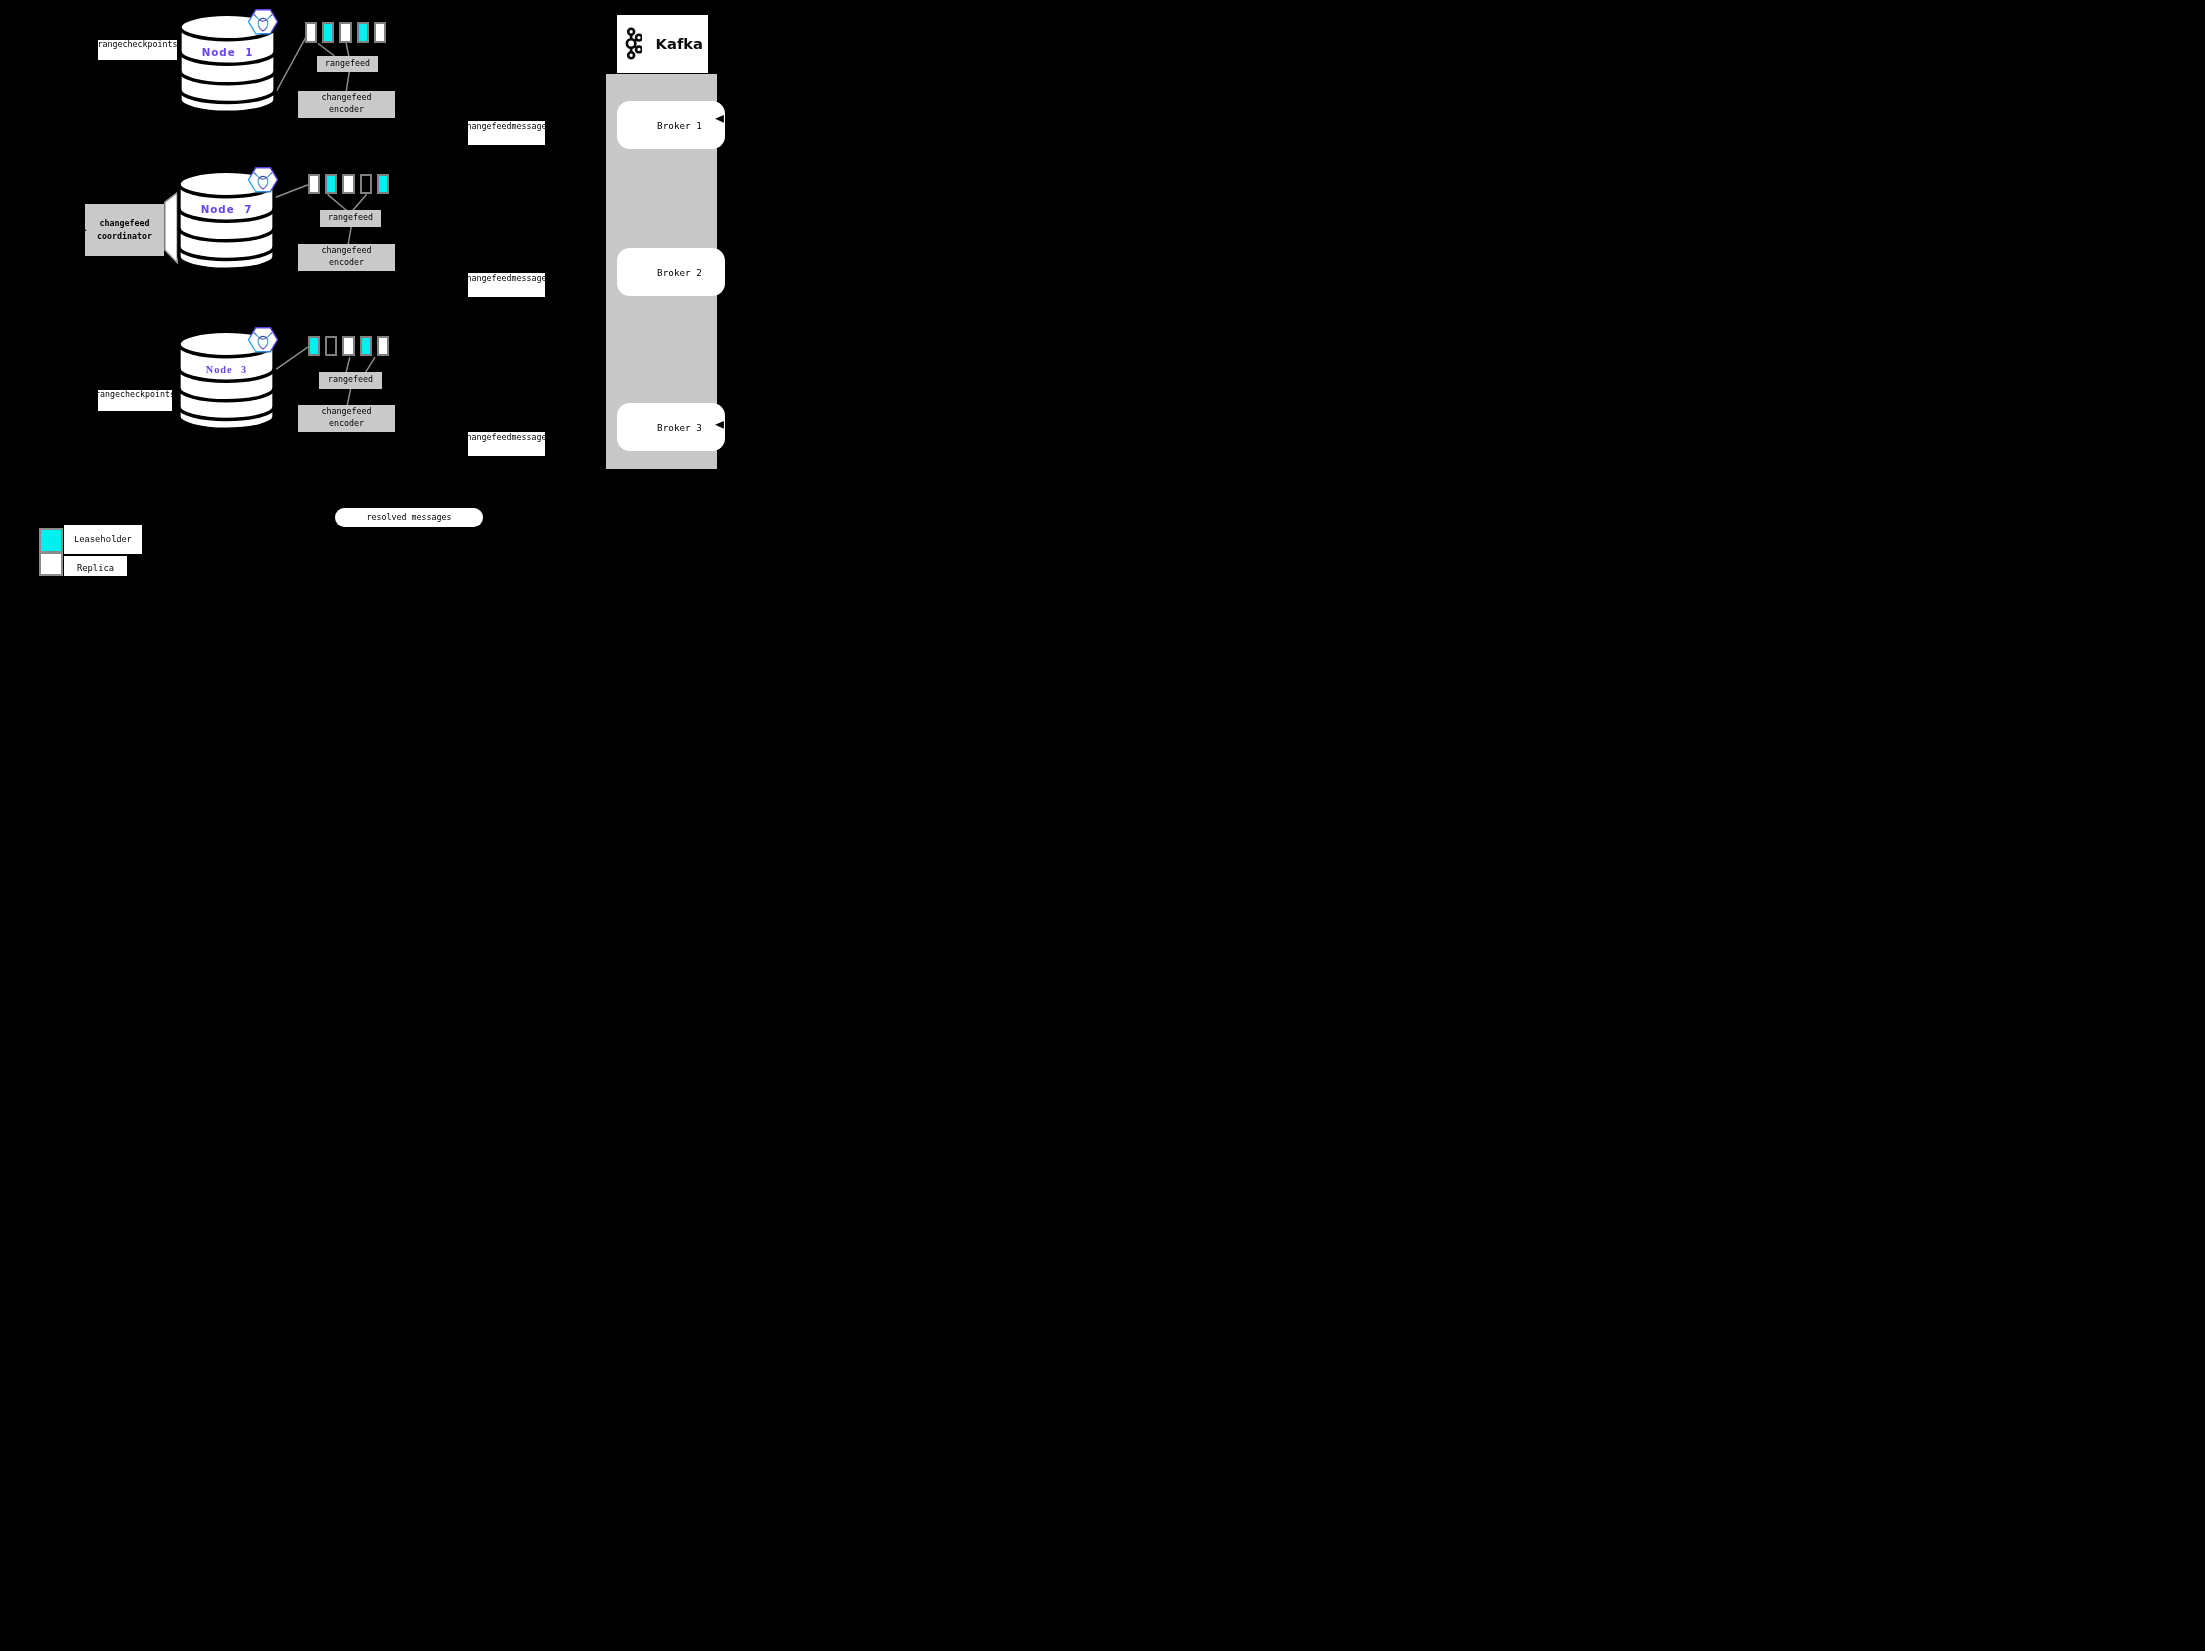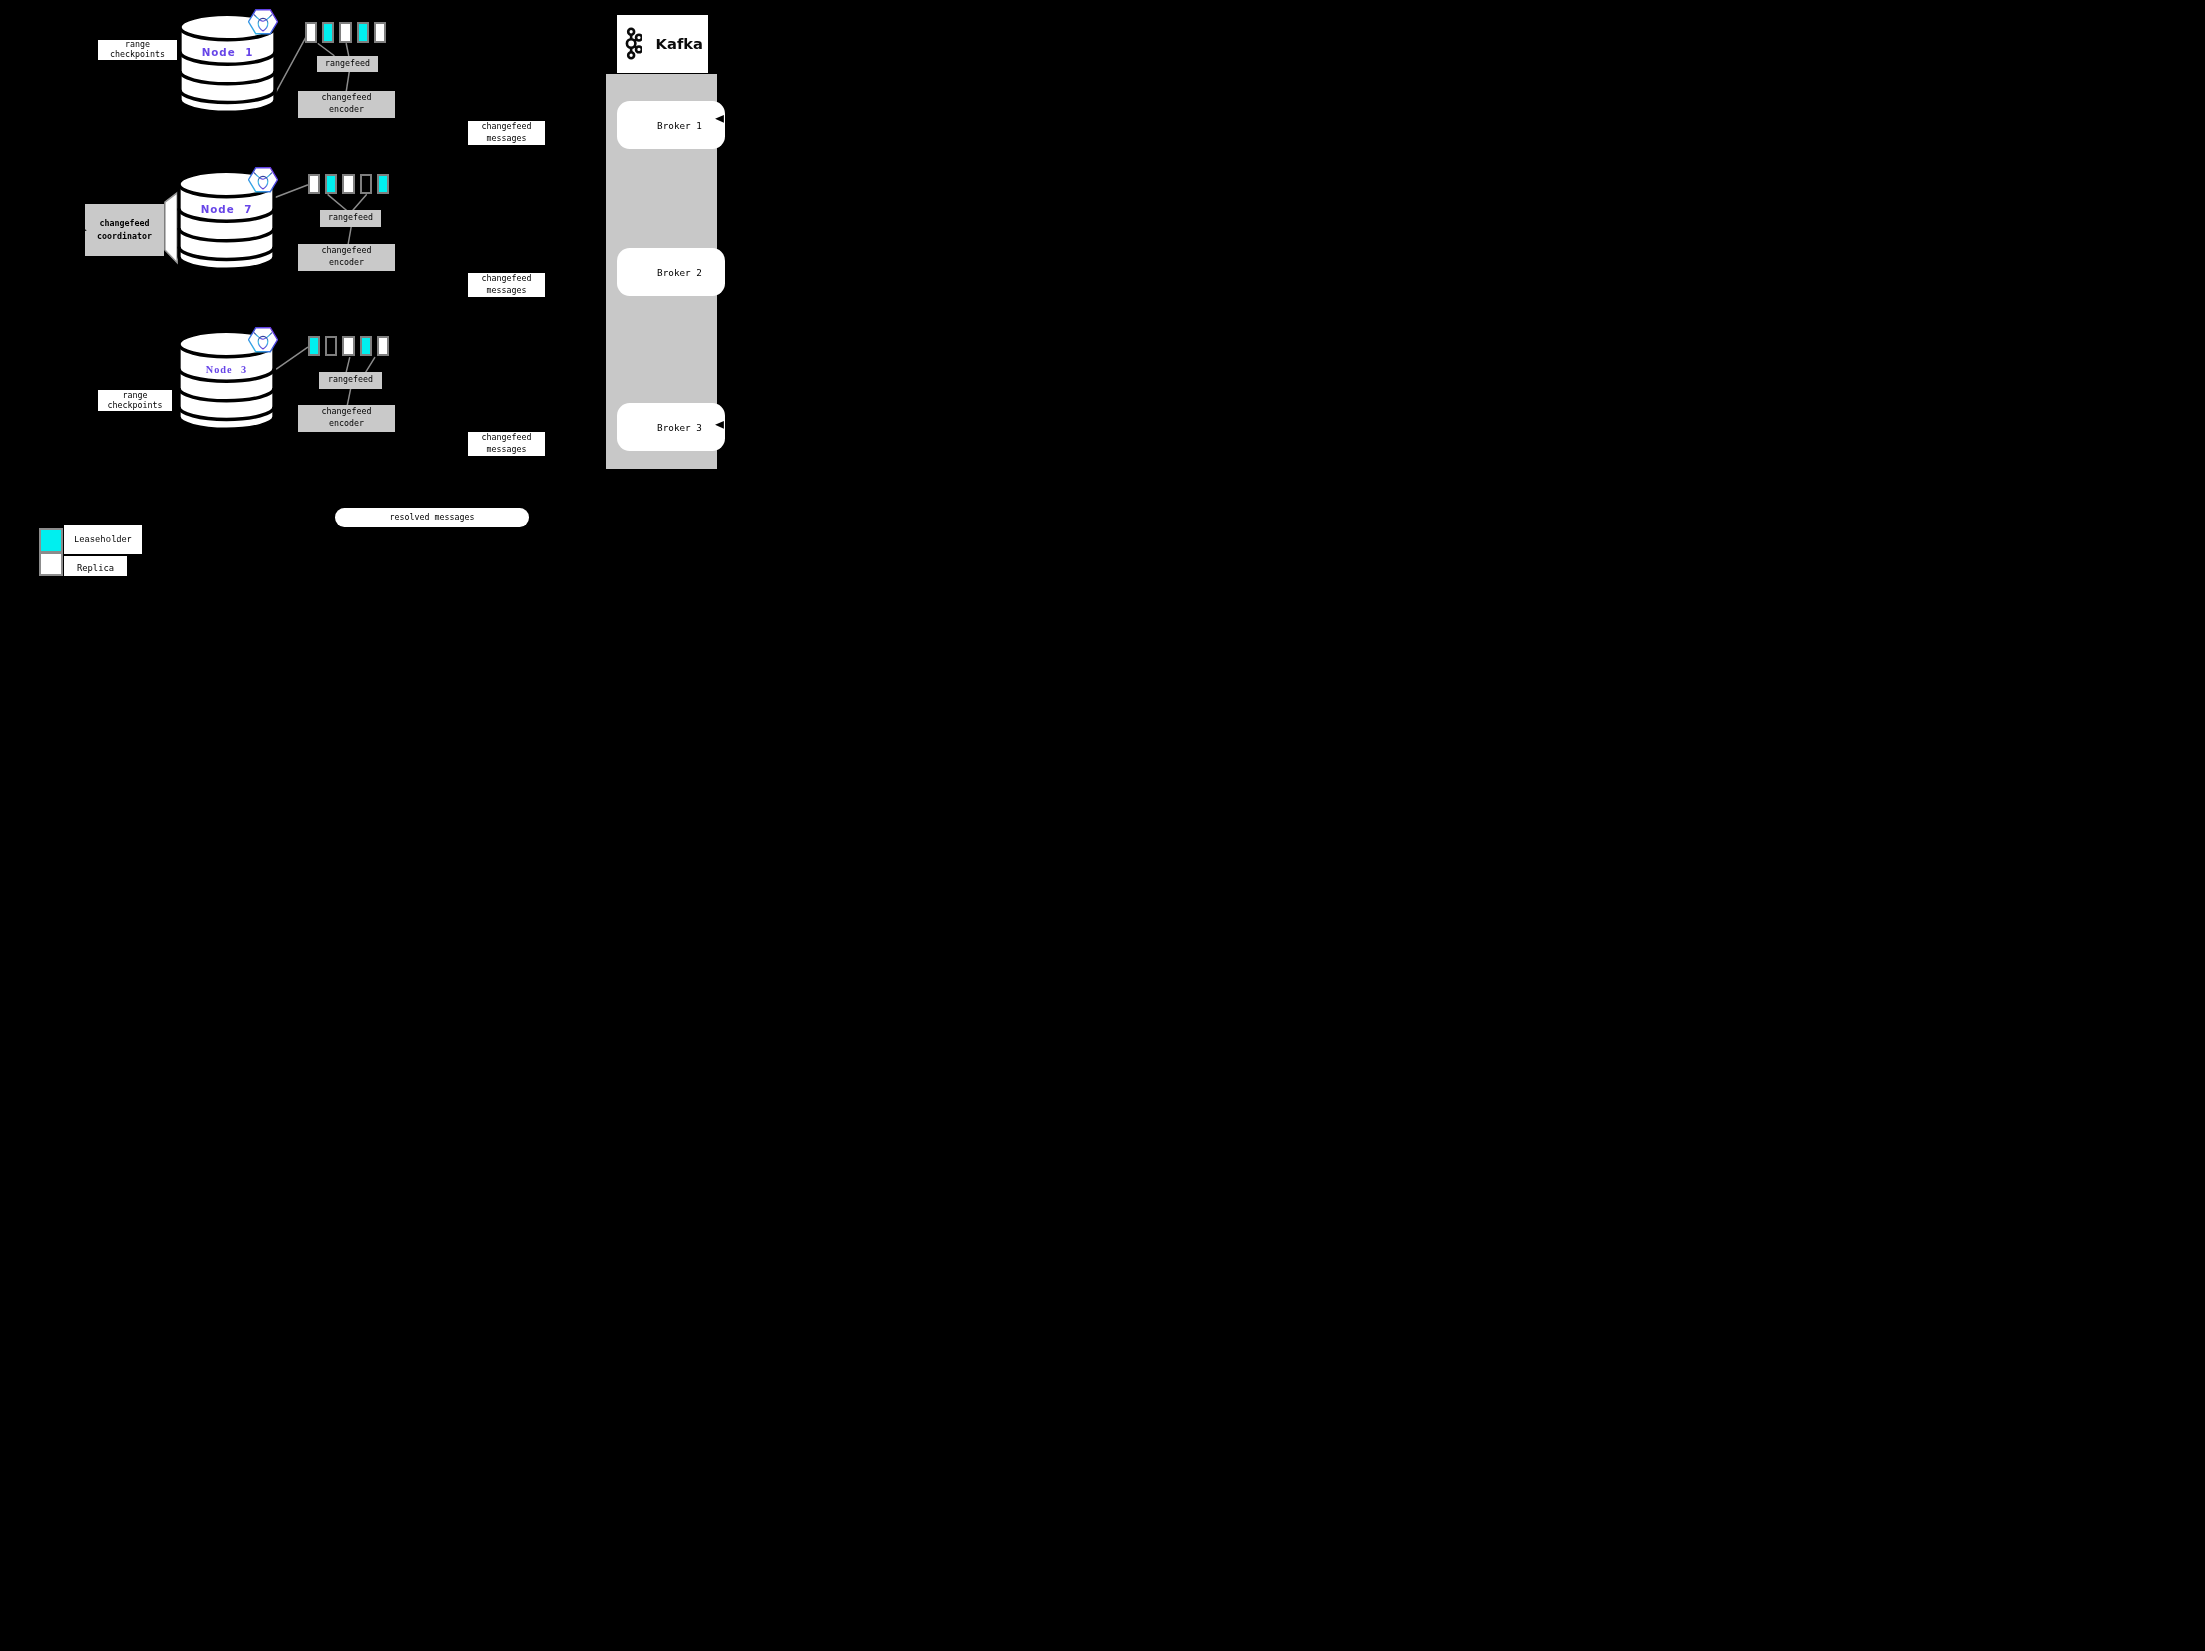--- a/index.html
+++ b/index.html
@@ -4,21 +4,21 @@
 <style>
   html,body{margin:0;padding:0;background:#000;}
   .stage{position:relative;width:769px;height:576px;background:var(--background,#000);
          font-family:"DejaVu Sans Mono", monospace;overflow:hidden;}
   .abs{position:absolute;}
   svg.layer{position:absolute;left:0;top:0;width:769px;height:576px;pointer-events:none;}
   .z1{z-index:1}.z2{z-index:2}.z5{z-index:5}
 
   
   .wlabel{background:#fff;color:#000;text-align:center;font-size:8.3px;line-height:9.8px;
-          display:flex;flex-direction:column;justify-content:center;z-index:3;}
+          display:flex;flex-direction:row;justify-content:center;z-index:3;}
   
   .gpanel{background:var(--panel,#C9C9C9);color:#000;text-align:center;font-size:8.3px;line-height:11.8px;
           display:flex;flex-direction:column;justify-content:center;z-index:2;}
 
   
   .rrow{display:flex;gap:4.9px;z-index:3;}
   .rbox{width:12.3px;height:21px;border:2px solid var(--range_border,#7F7F7F);box-sizing:border-box;}
   .rbox.leaseholder{background:var(--leaseholder,#00EFEF);}
   .rbox.replica{background:var(--replica,#fff);}
   .rbox.empty{background:transparent;}
@@ -36,21 +36,21 @@
   .broker{position:absolute;left:617px;width:91px;height:48px;background:#fff;border-radius:12.7px;
           color:#000;font-size:9.3px;display:flex;align-items:center;justify-content:center;z-index:3;padding-left:17px;}
   .kafkacard{left:617px;top:14.7px;width:91px;height:58px;background:#fff;z-index:3;
              display:flex;align-items:center;justify-content:center;gap:14px;}
   .kafkaword{font-family:"DejaVu Sans", sans-serif;font-weight:bold;font-size:14.7px;color:#0a0a0a;}
 
   
   .coord{left:85px;top:204px;width:79px;height:52px;background:var(--panel,#C9C9C9);
          font-weight:bold;font-size:8.3px;line-height:12.7px;}
   
-  .pill{left:335px;top:508px;width:194px;height:18.6px;background:#fff;border-radius:9.3px;
+  .pill{left:335px;top:508px;width:148px;height:18.6px;background:#fff;border-radius:9.3px;
         color:#000;font-size:8.3px;display:flex;align-items:center;justify-content:center;z-index:3;}
 
   
   .swatch{position:absolute;left:39px;width:23.5px;box-sizing:border-box;
           border:2px solid var(--connector,#8C8C8C);z-index:3;}
   .sw-leaseholder{top:528px;height:24.5px;background:var(--leaseholder,#00EFEF);}
   .sw-replica{top:552px;height:23.5px;background:var(--replica,#fff);}
   .legendlabel{left:64px;background:#fff;color:#000;display:flex;align-items:center;justify-content:center;
                font-size:8.8px;z-index:3;}
   .ll-leaseholder{top:525px;width:78px;height:29px;font-family:Liberation Mono, monospace;}

